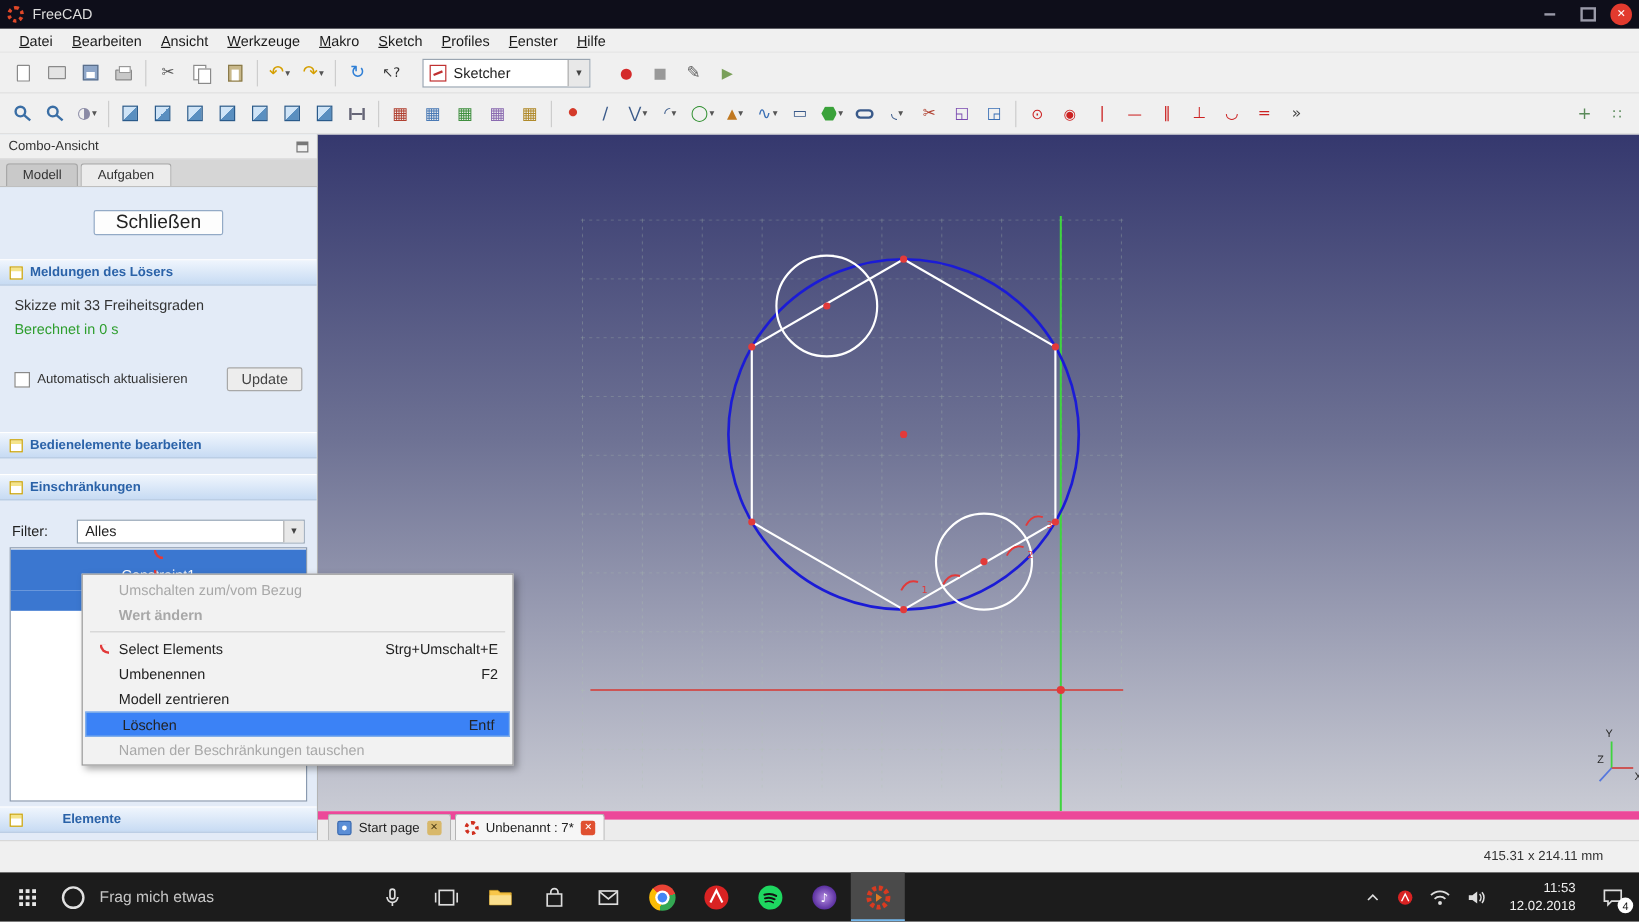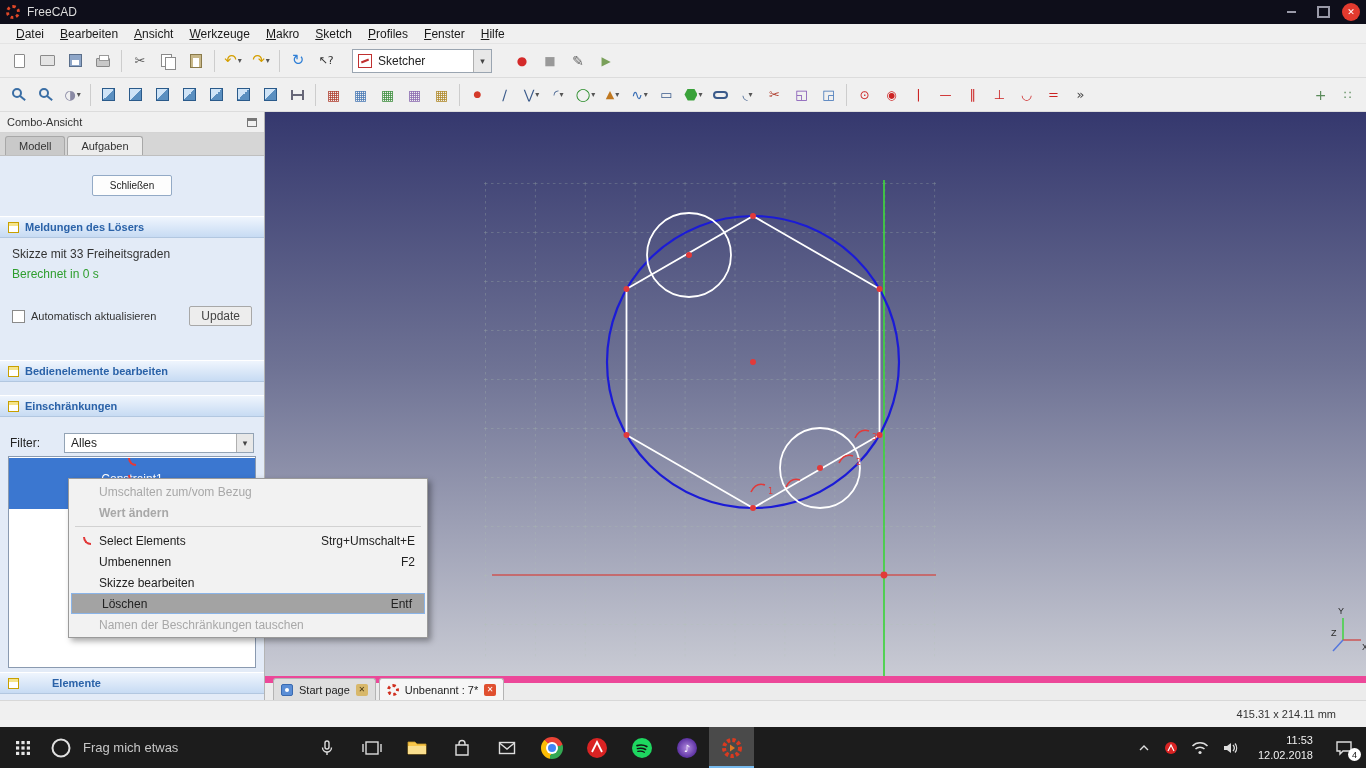--- a/index.html
+++ b/index.html
@@ -63,21 +63,21 @@
   
   .main { display:flex; height:588px; }
   .combo-view { width:265px; background:#d9e3f2; border-right:1px solid #b4b4b4; display:flex; flex-direction:column; }
   .cv-header { height:21px; background:#f0f0f0; display:flex; align-items:center; padding:0 7px; font-size:11px; color:#333; border-bottom:1px solid #d4d4d4; }
   .float-icon { margin-left:auto; width:10px; height:9px; border:1px solid #777; border-top:3px solid #777; }
   .cv-tabs { height:23px; background:#d6d6d6; display:flex; align-items:flex-end; padding-left:5px; gap:2px; border-bottom:1px solid #bfbfbf; }
   .cv-tab { padding:3px 13px; font-size:11px; background:#c9c9c9; border:1px solid #a8a8a8; border-bottom:none; border-radius:3px 3px 0 0; color:#333; }
   .cv-tab.active { background:#ececec; }
   .cv-body { flex:1; background:#e3ebf7; display:flex; flex-direction:column; overflow:hidden; }
   .cv-closerow { padding-top:19px; height:60px; display:flex; justify-content:center; }
-  .cv-close { height:21px; padding:0 17px; background:#fdfdfd; border:1px solid #93aac6; border-radius:2px; font-size:10px; color:#222; }
+  .cv-close { height:21px; padding:0 17px; background:#fdfdfd; border:1px solid #93aac6; border-radius:2px; font-size:16px; color:#222; }
   .cv-sec { height:22px; flex:none; display:flex; align-items:center; gap:6px; padding:0 8px;
             background:linear-gradient(#eff5fd,#c7dbf3); border-top:1px solid #fff; border-bottom:1px solid #b2c7e0;
             font-size:11px; font-weight:bold; color:#2a62a8; }
   .sec-icon { width:11px; height:11px; background:#fff; border:1px solid #c8a000; box-shadow:inset 0 3px #f5e48a; }
   .cv-solver { height:114px; flex:none; padding:9px 12px; font-size:12px; color:#333; }
   .solver-status { margin-top:6px; color:#2e9e2e; }
   .solver-controls { margin-top:25px; display:flex; align-items:center; gap:6px; }
   .checkbox { width:13px; height:13px; background:#fff; border:1px solid #8a8a8a; flex:none; }
   .chk-label { font-size:11px; color:#333; }
   .upd-btn { margin-left:auto; height:20px; padding:0 11px; background:#ededed; border:1px solid #a8a8a8; border-radius:2px; font-size:12px; color:#444; }
@@ -117,21 +117,21 @@
   .tc2 { background:#e05030; color:#fff; }
 
   
   .context-menu { position:absolute; left:68px; top:478px; width:360px; background:#f2f2f2; border:1px solid #9a9a9a;
                   box-shadow:3px 3px 6px rgba(0,0,0,.35); padding:2px 0; z-index:50; }
   .cm-item { height:21px; display:flex; align-items:center; padding:0 12px 0 6px; font-size:12px; color:#222; }
   .cm-icon { width:24px; display:flex; justify-content:center; flex:none; }
   .cm-shortcut { margin-left:auto; padding-left:24px; }
   .cm-item.disabled { color:#a8a8a8; }
   .cm-item.bold { font-weight:bold; }
-  .cm-item.hl { background:#a3a3a3; border:1px solid #8ab4e8; margin:0 2px; }
+  .cm-item.hl { background:#3b82f6; border:1px solid #8ab4e8; margin:0 2px; }
   .cm-sep { height:1px; background:#d2d2d2; margin:3px 6px; }
 
   
   .statusbar { height:27px; background:#f0f0f0; border-top:1px solid #d8d8d8; display:flex; align-items:center; justify-content:flex-end; padding-right:30px; font-size:11px; color:#333; }
 
   
   .taskbar { height:41px; background:#1c1c1c; display:flex; align-items:center; color:#ddd; }
   .tb-start { width:46px; height:41px; display:flex; align-items:center; justify-content:center; }
   .tb-search { display:flex; align-items:center; gap:11px; padding:0 12px 0 4px; height:41px; width:258px; }
   .search-text { font-size:13px; color:#c6c6c6; white-space:nowrap; }
@@ -649,21 +649,21 @@
       <span>Select Elements</span>
       <span class="cm-shortcut">Strg+Umschalt+E</span>
     </div>
     <div class="cm-item">
       <span class="cm-icon"></span>
       <span>Umbenennen</span>
       <span class="cm-shortcut">F2</span>
     </div>
     <div class="cm-item">
       <span class="cm-icon"></span>
-      <span>Skizze bearbeiten</span>
+      <span>Modell zentrieren</span>
     </div>
     <div class="cm-item hl">
       <span class="cm-icon"></span>
       <span>Löschen</span>
       <span class="cm-shortcut">Entf</span>
     </div>
     <div class="cm-item disabled">
       <span class="cm-icon"></span>
       <span>Namen der Beschränkungen tauschen</span>
     </div>

